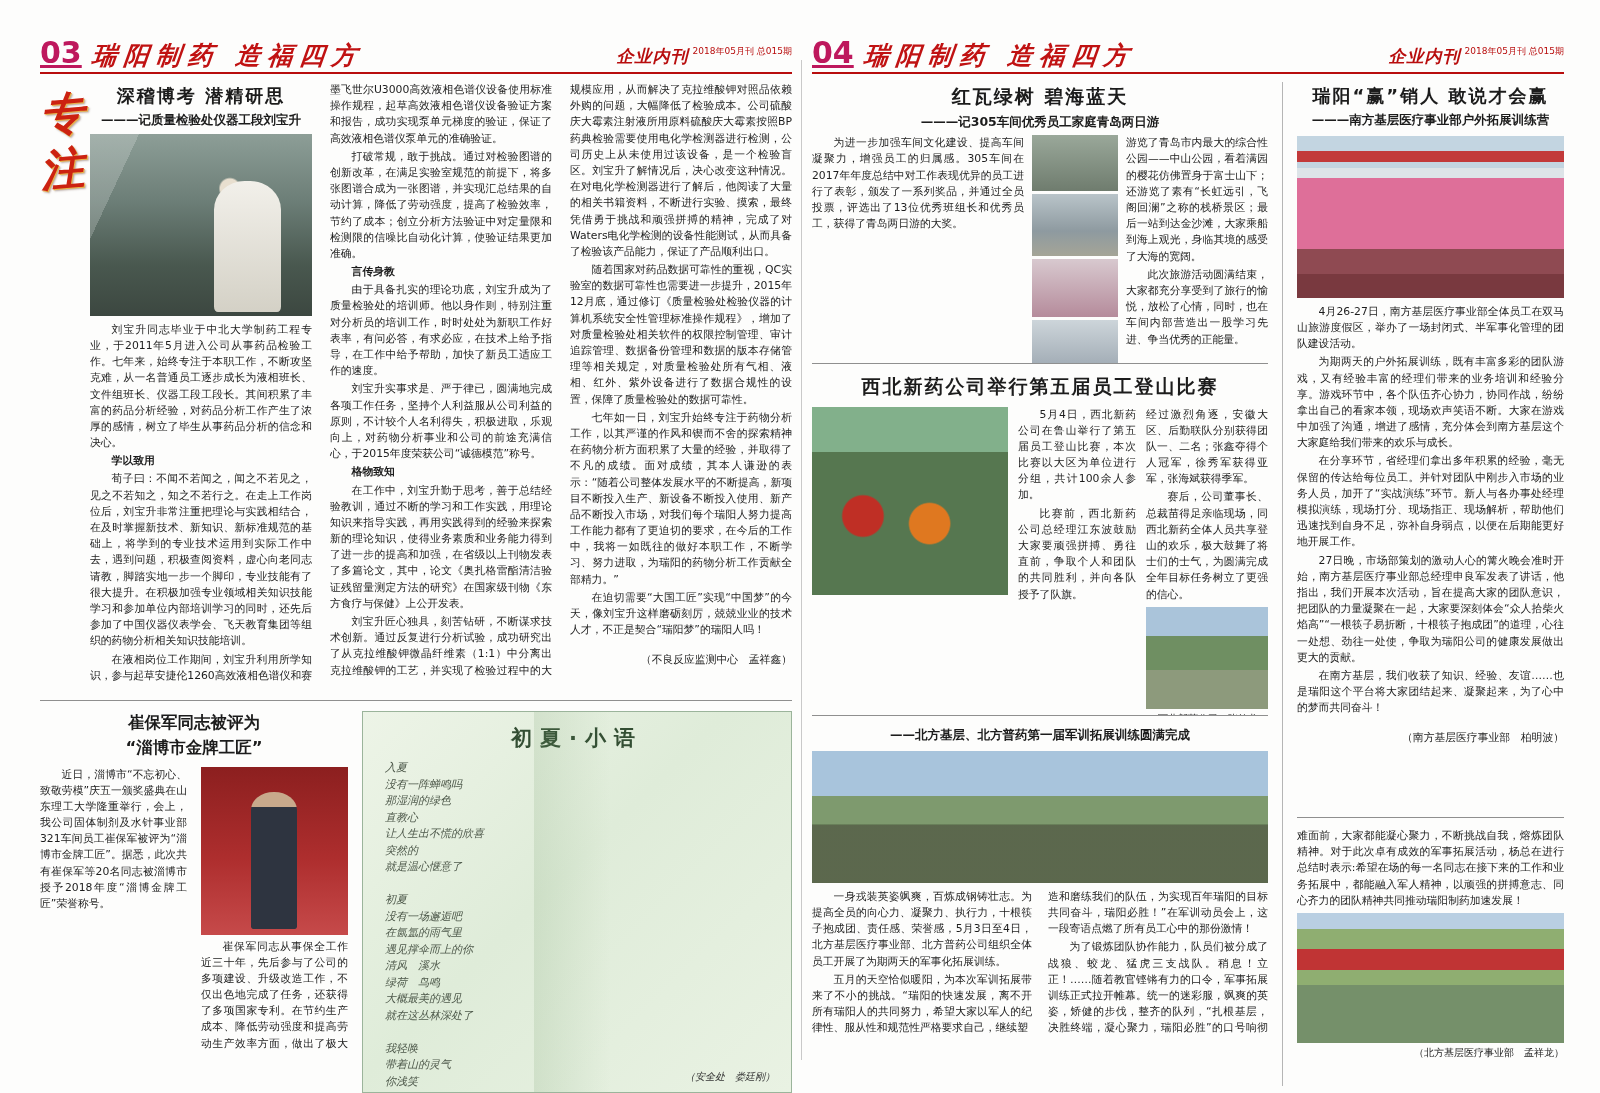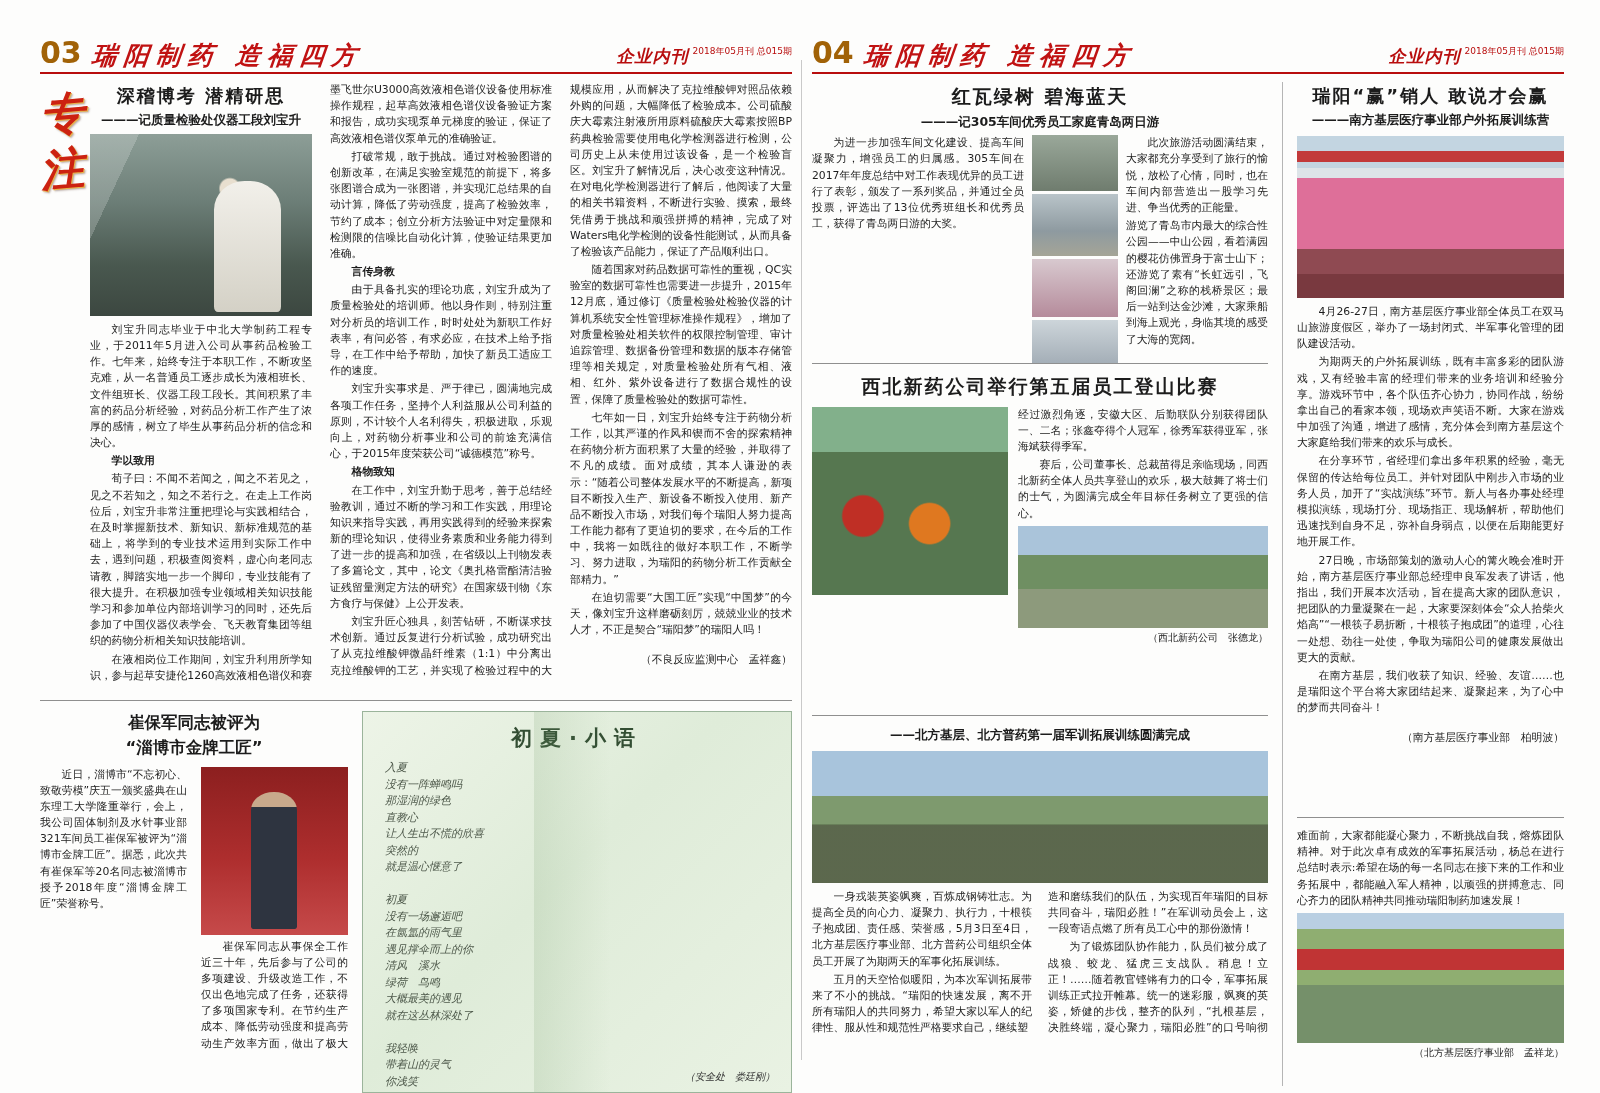--- a/index.html
+++ b/index.html
@@ -8,21 +8,21 @@
     font-family:"DejaVu Sans",sans-serif;color:#1c1c1c;overflow:hidden;
   }
   .page{position:absolute;top:26px;height:1050px;}
   #page3{left:40px;width:752px;}
   #page4{left:812px;width:752px;}
   .page-divider{position:absolute;left:801px;top:60px;height:1000px;width:1px;background:#c9c9c9;}
 
   
   .masthead{display:flex;align-items:flex-end;border-bottom:2px solid #b javascript00;}
   .masthead{border-bottom:2px solid #b80d0d;padding-bottom:4px;height:42px;}
-  .pageno{font-size:30px;font-weight:bold;color:#a16207;line-height:1;margin-right:10px;}
+  .pageno{font-size:30px;font-weight:bold;color:#be185d;line-height:1;margin-right:10px;text-decoration:underline;}
   .brand{font-size:25px;font-weight:bold;color:#c01212;letter-spacing:7px;
          transform:skewX(-6deg);font-style:italic;line-height:1;}
   .mast-right{margin-left:auto;display:flex;}
   .journal{font-size:17px;font-weight:bold;font-style:italic;color:#b80d0d;letter-spacing:1px;}
   .issue{font-size:9px;color:#b80d0d;margin-left:4px;line-height:1.4;}
 
   
   .para{margin:0 0 2px 0;text-indent:2em;text-align:justify;}
   .subh{margin:2px 0;text-indent:2em;font-weight:bold;}
   .sign{text-align:right;margin:14px 0 0 0;}
@@ -244,31 +244,35 @@
           <div class="aq-col1">
             <p class="para">为进一步加强车间文化建设、提高车间凝聚力，增强员工的归属感。305车间在2017年年度总结中对工作表现优异的员工进行了表彰，颁发了一系列奖品，并通过全员投票，评选出了13位优秀班组长和优秀员工，获得了青岛两日游的大奖。</p>
           </div>
           <div class="aq-collage">
             <div class="ph ph-c1 tile" style="height:56px"></div>
             <div class="ph ph-c2 tile" style="height:62px"></div>
             <div class="ph ph-c3 tile" style="height:58px"></div>
             <div class="ph ph-c4 tile" style="height:56px"></div>
           </div>
           <div class="aq-col2">
+            <p class="para" style="text-indent:0">游览了青岛市内最大的综合性公园——中山公园，看着满园的樱花仿佛置身于富士山下；还游览了素有“长虹远引，飞阁回澜”之称的栈桥景区；最后一站到达金沙滩，大家乘船到海上观光，身临其境的感受了大海的宽阔。</p>
             <p class="para">此次旅游活动圆满结束，大家都充分享受到了旅行的愉悦，放松了心情，同时，也在车间内部营造出一股学习先进、争当优秀的正能量。</p>
-            <p class="para" style="text-indent:0">游览了青岛市内最大的综合性公园——中山公园，看着满园的樱花仿佛置身于富士山下；还游览了素有“长虹远引，飞阁回澜”之称的栈桥景区；最后一站到达金沙滩，大家乘船到海上观光，身临其境的感受了大海的宽阔。</p>
             <p class="sign">（305车间　贾雪娟）</p>
           </div>
         </div>
       </div>
 
       <div class="art-climb">
         <h2 class="h-art">西北新药公司举行第五届员工登山比赛</h2>
         <div class="ac-flex">
           <div class="ph ph-mtwo climb-photo"></div>
+          <div class="ac-col1">
+            <p class="para">5月4日，西北新药公司在鲁山举行了第五届员工登山比赛，本次比赛以大区为单位进行分组，共计100余人参加。</p>
+            <p class="para">比赛前，西北新药公司总经理江东波鼓励大家要顽强拼搏、勇往直前，争取个人和团队的共同胜利，并向各队授予了队旗。</p>
+          </div>
           <div class="ac-col2">
             <p class="para" style="text-indent:0">经过激烈角逐，安徽大区、后勤联队分别获得团队一、二名；张鑫夺得个人冠军，徐秀军获得亚军，张海斌获得季军。</p>
             <p class="para">赛后，公司董事长、总裁苗得足亲临现场，同西北新药全体人员共享登山的欢乐，极大鼓舞了将士们的士气，为圆满完成全年目标任务树立了更强的信心。</p>
             <div class="ph ph-mgroup summit-photo"></div>
             <div class="ph-cap">（西北新药公司　张德龙）</div>
           </div>
         </div>
       </div>
 
       <div class="art-military">

